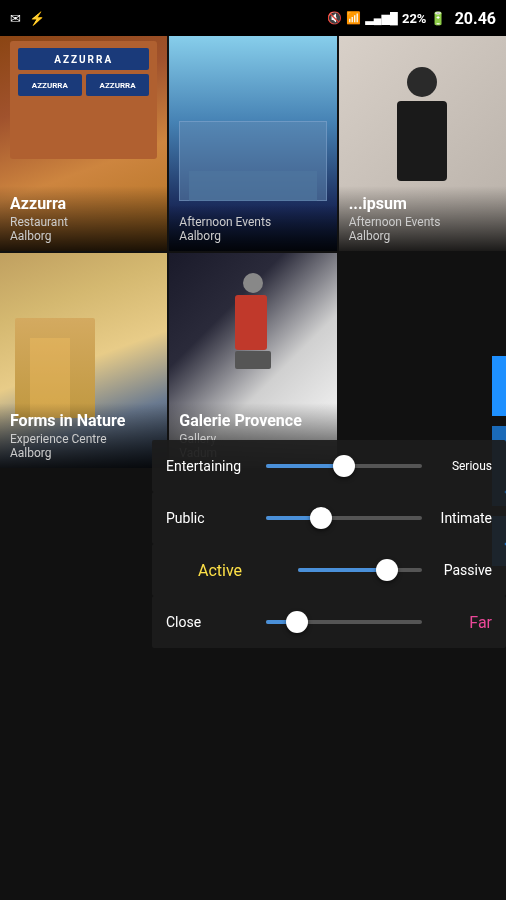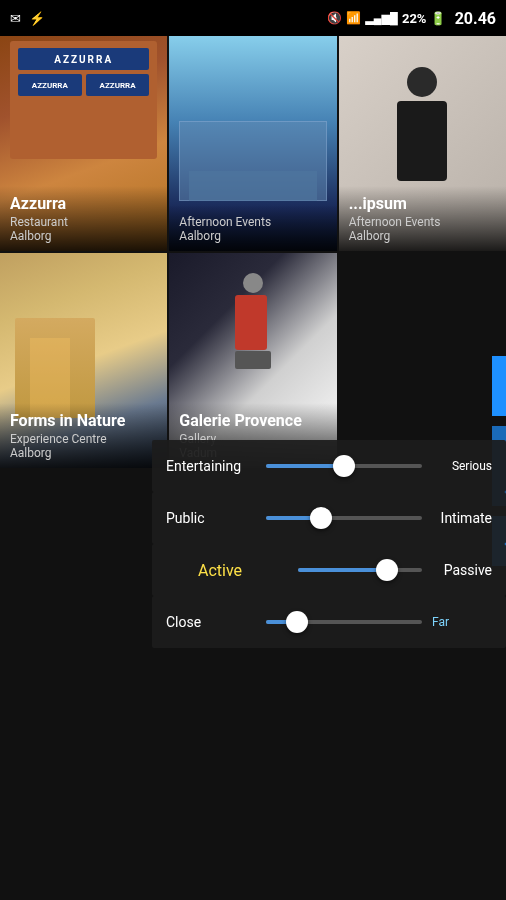--- a/index.html
+++ b/index.html
@@ -220,18 +220,18 @@
   </div>
   <span style="color:#fff;font-size:14px;min-width:60px;text-align:right;">Passive</span>
 </div>
 
 <div style="position:absolute;top:calc(36px + 430px + 130px);left:152px;right:0px;height:52px;background:rgba(28,28,28,0.93);display:flex;align-items:center;padding:0 14px;z-index:60;border-radius:2px;">
   <span style="color:#fff;font-size:14px;min-width:90px;">Close</span>
   <div style="flex:1;position:relative;height:4px;background:#555;border-radius:2px;margin:0 10px;">
     <div style="width:20%;height:100%;background:#4a90d9;border-radius:2px;"></div>
     <div style="width:22px;height:22px;background:#fff;border-radius:50%;position:absolute;top:50%;left:20%;transform:translate(-50%,-50%);box-shadow:0 2px 4px rgba(0,0,0,0.5);"></div>
   </div>
-  <span style="color:#7dd3fc;font-size:12px;min-width:60px;">Far</span>
+  <span style="color:#ec4899;font-size:16px;min-width:60px;text-align:right;">Far</span>
 </div>
 
 <div class="accent-rect accent-1"></div>
 <div class="accent-rect accent-2"></div>
 <div class="accent-rect accent-3"></div>
 
 </body></html>

